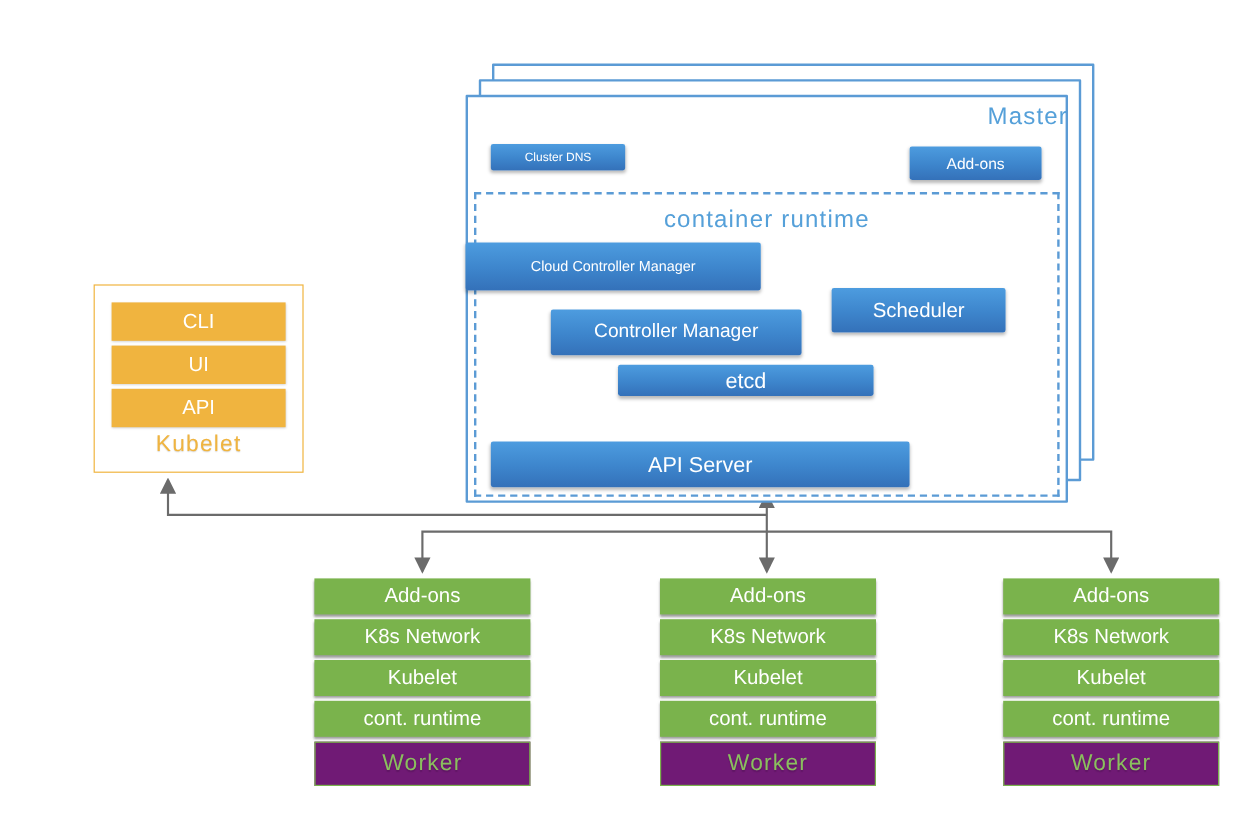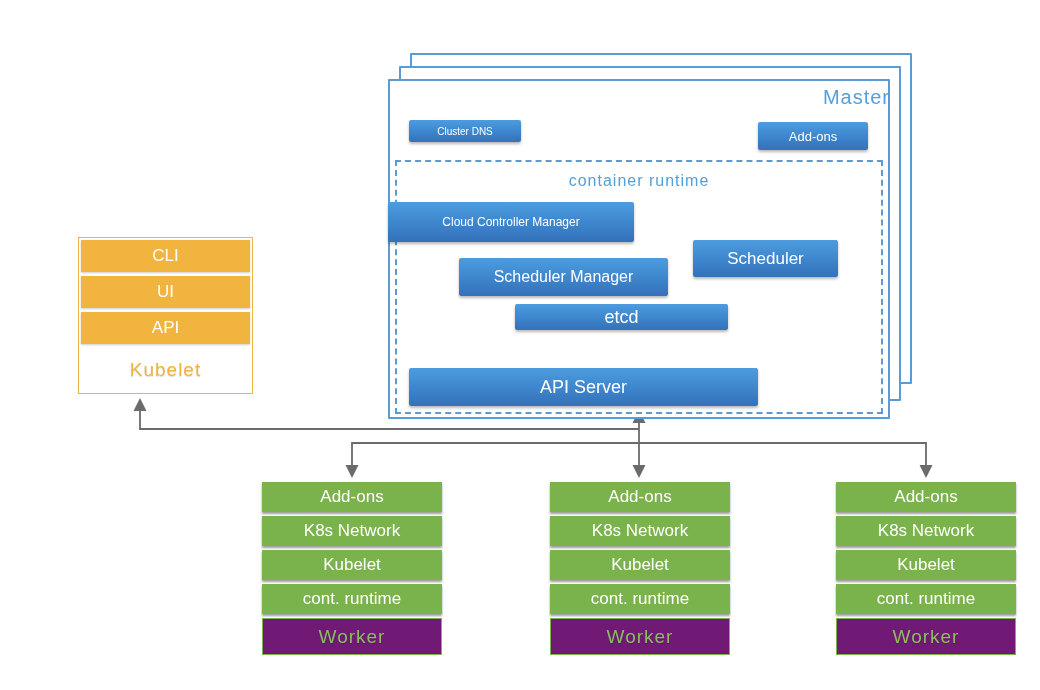--- a/index.html
+++ b/index.html
@@ -20,41 +20,41 @@
   .master-title{
     position:absolute;left:388px;top:86px;width:502px;text-align:right;
     font-size:20px;letter-spacing:1px;color:#55a0d9;
   }
   .runtime-box{
     position:absolute;left:395px;top:160px;width:484px;height:250px;
     border:2px dashed #5b9bd5;background:transparent;
   }
   .runtime-title{
     position:absolute;left:395px;top:172px;width:488px;text-align:center;
-    font-size:16px;letter-spacing:1px;color:#55a0d9;
+    font-size:20px;letter-spacing:1px;color:#55a0d9;
   }
   .blue-box{
     position:absolute;display:flex;align-items:center;justify-content:center;
     background:linear-gradient(180deg,#4d9cdf 0%,#3d85cc 55%,#3471b9 100%);
     color:#ffffff;border-radius:2px;box-shadow:0 2px 3px rgba(0,0,0,0.28);
     text-align:center;
   }
   .btn-cluster-dns{left:409px;top:120px;width:112px;height:22px;font-size:10px;}
   .btn-addons{left:758px;top:122px;width:110px;height:28px;font-size:13px;}
   .box-ccm{left:388px;top:202px;width:246px;height:40px;font-size:12px;}
   .box-cm{left:459px;top:258px;width:209px;height:38px;font-size:16px;}
   .box-scheduler{left:693px;top:240px;width:145px;height:37px;font-size:17px;}
   .box-etcd{left:515px;top:304px;width:213px;height:26px;font-size:18px;}
   .box-api{left:409px;top:368px;width:349px;height:38px;font-size:18px;}
 
   
   .access-stack{
     position:absolute;left:78px;top:237px;width:175px;height:157px;
     background:#ffffff;border:1.5px solid #f0b43f;
-    display:flex;flex-direction:column;padding:2px;box-sizing:border-box;gap:4px;
+    display:flex;flex-direction:column;padding:14px;box-sizing:border-box;gap:4px;
   }
   .access-row{
     background:#f0b43f;color:#ffffff;height:32px;flex:0 0 32px;
     display:flex;align-items:center;justify-content:center;font-size:17px;
     box-shadow:0 1px 2px rgba(0,0,0,0.2);
   }
   .access-label{
     flex:1 1 auto;display:flex;align-items:center;justify-content:center;
     color:#f0b43f;font-size:19px;letter-spacing:1px;
     text-shadow:0 1px 1px rgba(0,0,0,0.15);
@@ -110,21 +110,21 @@
 
   <div class="master-title">Master</div>
 
   <div class="blue-box btn-cluster-dns">Cluster DNS</div>
   <div class="blue-box btn-addons">Add-ons</div>
 
   <div class="runtime-box"></div>
   <div class="runtime-title">container runtime</div>
 
   <div class="blue-box box-ccm">Cloud Controller Manager</div>
-  <div class="blue-box box-cm">Scheduler Manager</div>
+  <div class="blue-box box-cm">Controller Manager</div>
   <div class="blue-box box-scheduler">Scheduler</div>
   <div class="blue-box box-etcd">etcd</div>
   <div class="blue-box box-api">API Server</div>
 
   <div class="access-stack">
     <div class="access-row">CLI</div>
     <div class="access-row">UI</div>
     <div class="access-row">API</div>
     <div class="access-label">Kubelet</div>
   </div>

